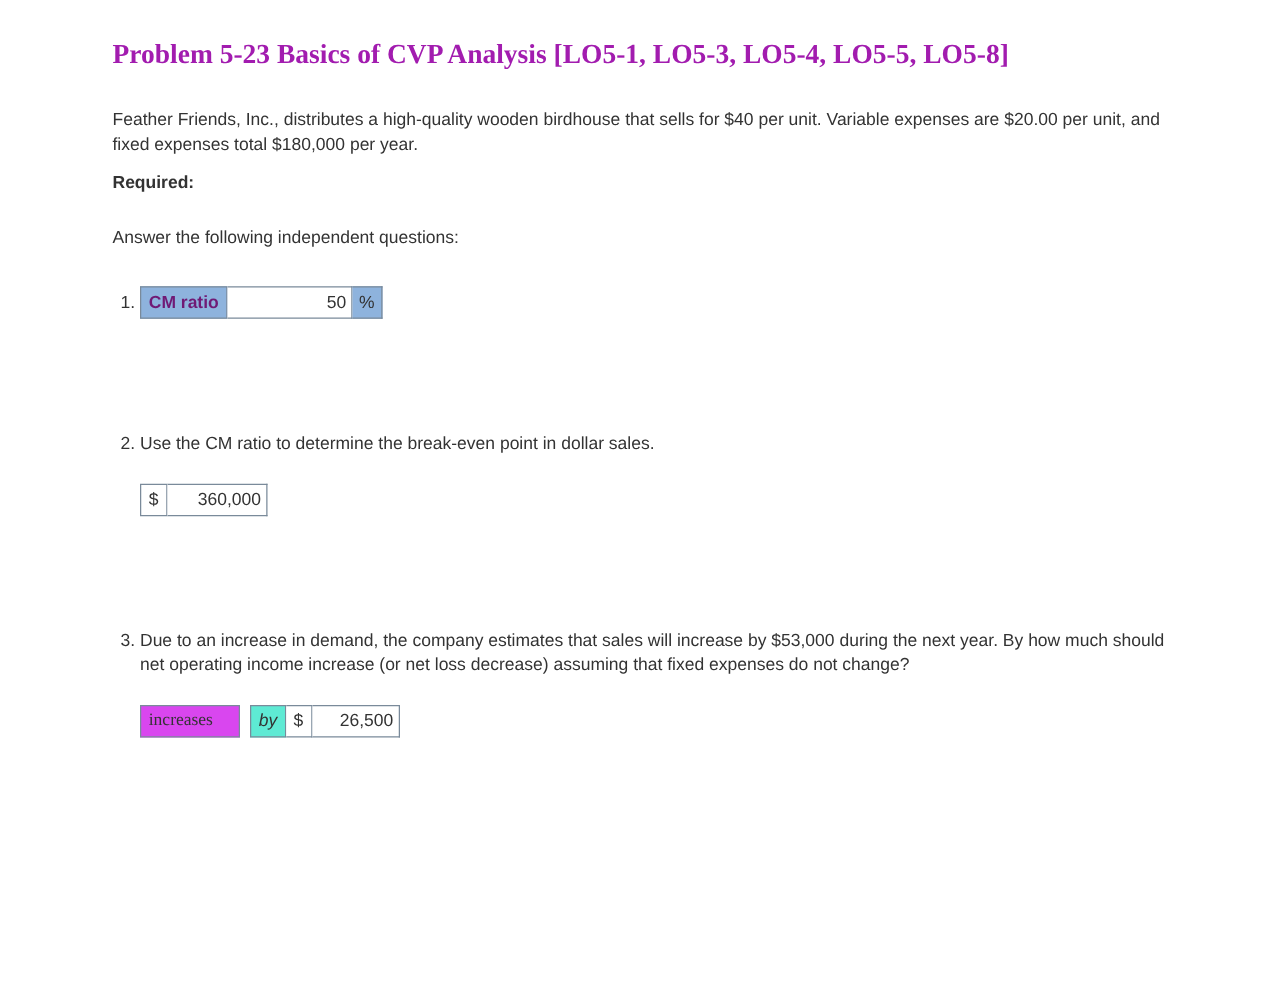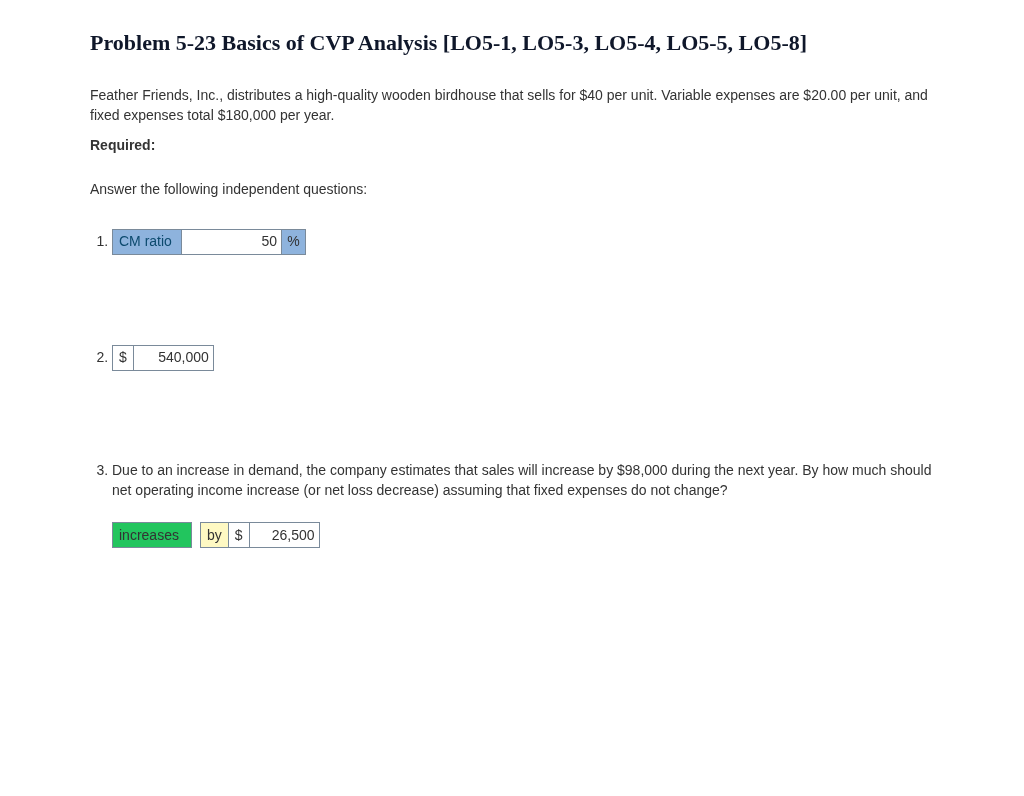--- a/index.html
+++ b/index.html
@@ -8,21 +8,21 @@
       background: #ffffff;
       margin: 0;
       padding: 30px 90px;
       font-size: 14px;
       color: #333;
       width: 1024px;
     }
     h1.problem-title {
       font-family: Georgia, 'Times New Roman', serif;
       font-size: 22px;
-      color: #0f172a;
+      color: #a21caf;
       font-weight: bold;
       margin: 0 0 30px 0;
     }
     .intro {
       margin-bottom: 12px;
       line-height: 1.4;
     }
     .required-label {
       font-weight: bold;
       margin-bottom: 28px;
@@ -52,22 +52,22 @@
     .cell {
       border: 1px solid #7a8a9a;
       display: flex;
       align-items: center;
       padding: 3px 6px;
       font-size: 14px;
       height: 26px;
     }
     .cell.label {
       background: #8eb3dd;
-      color: #0c4a6e;
-      font-weight: normal;
+      color: #701a75;
+      font-weight: bold;
     }
     .cell.input {
       background: #ffffff;
       min-width: 80px;
       justify-content: flex-end;
       padding-right: 4px;
     }
     .cell.unitbox {
       background: #8eb3dd;
       min-width: 24px;
@@ -77,28 +77,30 @@
     .cell.currency {
       background: #ffffff;
       min-width: 18px;
       justify-content: center;
       padding: 3px 6px;
     }
     .cell + .cell {
       border-left: none;
     }
     .cell.dropdown {
-      background: #22c55e;
+      background: #d946ef;
       min-width: 80px;
       justify-content: flex-start;
+      font-family: Liberation Serif, serif;
     }
     .cell.bytext {
-      background: #fef9c3;
+      background: #5eead4;
       min-width: 24px;
       justify-content: center;
+      font-style: italic;
     }
     .gap {
       width: 8px;
     }
   </style>
 </head>
 <body>
 
 <h1 class="problem-title">Problem 5-23 Basics of CVP Analysis [LO5-1, LO5-3, LO5-4, LO5-5, LO5-8]</h1>
 
@@ -110,28 +112,29 @@
 <ol>
   <li>
     <div class="answer-row">
       <div class="cell label" style="min-width:70px;">CM ratio</div>
       <div class="cell input" style="min-width:100px;">50</div>
       <div class="cell unitbox">%</div>
     </div>
   </li>
 
   <li>
+    <div class="question-text">Use the CM ratio to determine the break-even point in dollar sales.</div>
     <div class="answer-row">
       <div class="cell currency">$</div>
-      <div class="cell input" style="min-width:80px;">540,000</div>
+      <div class="cell input" style="min-width:80px;">360,000</div>
     </div>
   </li>
 
   <li>
-    <div class="question-text">Due to an increase in demand, the company estimates that sales will increase by $98,000 during the next year. By how much should net operating income increase (or net loss decrease) assuming that fixed expenses do not change?</div>
+    <div class="question-text">Due to an increase in demand, the company estimates that sales will increase by $53,000 during the next year. By how much should net operating income increase (or net loss decrease) assuming that fixed expenses do not change?</div>
     <div class="answer-row">
       <div class="cell dropdown">increases</div>
       <div class="gap"></div>
       <div class="cell bytext">by</div>
       <div class="cell currency">$</div>
       <div class="cell input" style="min-width:70px;text-align:center;">26,500</div>
     </div>
   </li>
 </ol>
 

